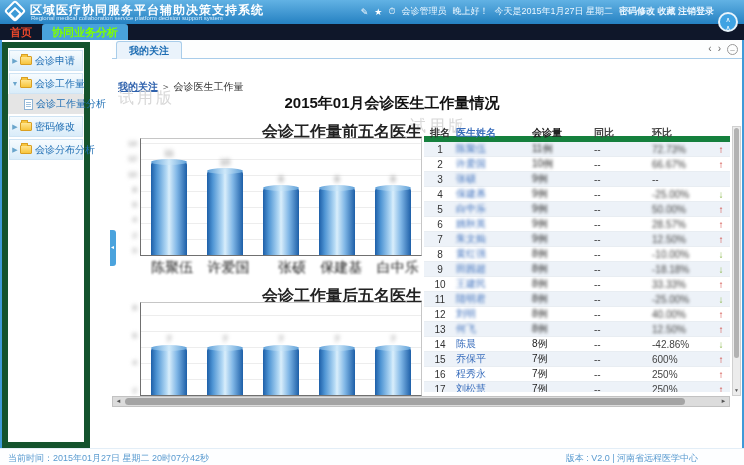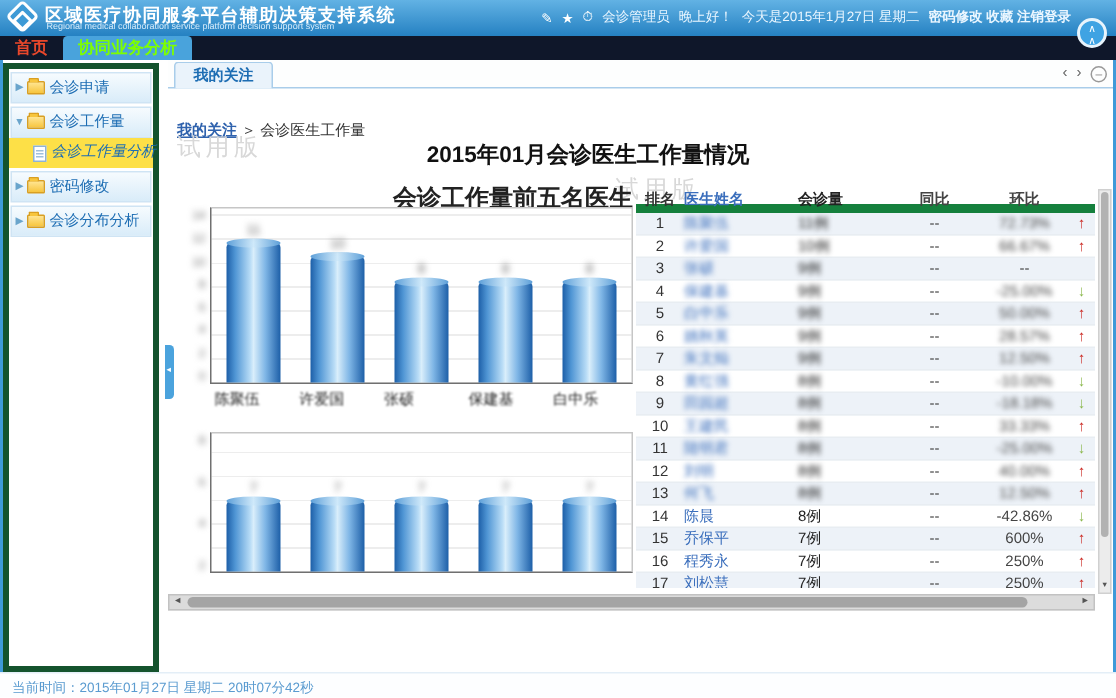--- a/index.html
+++ b/index.html
@@ -27,32 +27,32 @@
   .nav-tab { display:inline-block; height:16px; line-height:16px; padding:0 10px; font-size:11px;
     font-weight:bold; cursor:pointer; }
   .nav-tab.home { color:#e8472b; }
   .nav-tab.active { color:#7dff00; background:#49a3dc; border-radius:3px 3px 0 0; }
 
   
   .edge-l,.edge-r { position:absolute; top:40px; bottom:17px; width:2px; background:#3f9ad8; }
   .edge-l { left:0; } .edge-r { right:0; }
 
   
-  .sidebar { position:absolute; left:2px; top:42px; width:104px; height:406px;
-    background:#fff; border:4px solid #14532d; }
+  .sidebar { position:absolute; left:2px; top:42px; width:88px; height:406px;
+    background:#fff; border:6px solid #14532d; }
   .side-item { height:21px; line-height:20px; margin:2px 1px 0 1px;
     background:linear-gradient(#f6fbfe,#d9ecf9); border:1px solid #cfe4f4;
     color:#1d6db3; font-size:10px; display:flex; align-items:center; cursor:pointer; white-space:nowrap; }
   .tog { width:10px; text-align:center; color:#6aa5cc; font-size:7px; flex:none; }
   .folder { width:12px; height:9px; background:linear-gradient(#ffe592,#f7c53d); border:1px solid #d99f22;
     border-radius:1px; margin-right:3px; position:relative; flex:none; }
   .folder::before { content:""; position:absolute; left:0; top:-3px; width:5px; height:2px;
     background:#f7c53d; border:1px solid #d99f22; border-bottom:none; border-radius:1px 1px 0 0; }
   .side-sub { height:20px; line-height:20px; padding-left:16px; color:#1d6db3; font-size:10px;
-    display:flex; align-items:center; cursor:pointer; background:#fde047; white-space:nowrap;font-style:italic; }
+    display:flex; align-items:center; cursor:pointer; background:#e5e5e5; white-space:nowrap; }
   .doc { width:9px; height:11px; background:#fff; border:1px solid #8fb3d4; margin-right:3px; position:relative; flex:none; }
   .doc::before { content:""; position:absolute; left:1px; top:2px; width:5px; height:1px; background:#9fc0dc;
     box-shadow:0 2px 0 #9fc0dc, 0 4px 0 #9fc0dc; }
   .splitter { position:absolute; left:110px; top:230px; width:6px; height:36px; background:#4ba3dd;
     border-radius:0 3px 3px 0; cursor:pointer; z-index:5; }
   .splitter::after { content:"◄"; color:#fff; font-size:5px; position:absolute; left:0; top:14px; }
 
   
   .main { position:absolute; left:112px; top:40px; width:630px; height:408px; background:#fff; }
   .tabbar { position:absolute; left:0; top:0; width:100%; height:19px; border-bottom:1px solid #a9cdea; background:#fdfefe; }
@@ -90,33 +90,33 @@
     flex-direction:column; justify-content:space-between; align-items:flex-end; }
   .ytick { font-size:8px; color:#777; filter:blur(2px); }
   .bars { position:absolute; left:0; bottom:0; width:100%; display:flex; justify-content:space-around; align-items:flex-end; }
   .bar { width:36px; position:relative; border-radius:3px 3px 0 0;
     background:linear-gradient(90deg,#1d5fa8 0%,#4f95d4 16%,#b8dcf6 44%,#d9eefb 50%,#7fb6e6 72%,#1d5fa8 100%); }
   .bar::before { content:""; position:absolute; left:0; top:-3px; width:100%; height:6px; border-radius:50%;
     background:linear-gradient(90deg,#5d9fd8,#cfe9fa 50%,#5d9fd8); }
   .bar-label { position:absolute; bottom:100%; left:50%; transform:translateX(-50%); margin-bottom:4px;
     font-size:9px; color:#666; filter:blur(2px); }
   .xlabels { display:flex; justify-content:space-around; margin-left:26px; margin-top:3px; }
-  .xlabel { font-size:10px; color:#222; width:50px; text-align:left; filter:blur(0.8px); }
+  .xlabel { font-size:14px; color:#222; width:50px; text-align:right; filter:blur(0.8px); }
 
   
   .rank-table { position:absolute; left:312px; top:86px; width:306px; }
   .t-head, .t-row { display:grid; grid-template-columns:32px 76px 62px 58px 62px 14px; align-items:center; }
   .t-head { height:16px; font-weight:bold; font-size:10px; color:#222; border-bottom:6px solid #15803d; }
   .t-body { height:250px; overflow:hidden; }
   .t-row { height:15px; font-size:10px; border-bottom:1px solid #e8edf2; }
   .t-row:nth-child(odd) { background:#edf2f8; }
   .c-rank { text-align:center; color:#333; }
   .c-name { color:#3a6ebc; cursor:pointer; }
   .c-vol { color:#222; }
-  .c-yoy, .c-mom { text-align:center; color:#444; }
+  .c-yoy, .c-mom { text-align:left; color:#444; }
   .c-tr { text-align:center; font-weight:bold; font-size:10px; }
   .tr-up { color:#cc2b24; } .tr-down { color:#8ab74b; }
   .bl { filter:blur(1.7px); }
 
   
   .hscroll { position:absolute; left:0; top:356px; width:618px; height:11px; background:#dcdcdc;
     border:1px solid #c2c2c2; }
   .hs-thumb { position:absolute; left:12px; top:1px; height:7px; width:560px; background:#a4a4a4; border-radius:4px; cursor:pointer; }
   .hs-arrow { position:absolute; top:0; width:11px; height:9px; font-size:6px; line-height:9px; text-align:center; color:#555; cursor:pointer; }
   .hs-l { left:0; } .hs-r { right:0; }
@@ -233,20 +233,21 @@
       </div>
       <div class="xlabels">
         <span class="xlabel">陈聚伍</span>
         <span class="xlabel">许爱国</span>
         <span class="xlabel">张硕</span>
         <span class="xlabel">保建基</span>
         <span class="xlabel">白中乐</span>
       </div>
     </div>
   <div class="chart chart-b">
+      <div class="c-title">会诊工作量后五名医生</div>
       <div class="plot-wrap">
         <div class="plot" style="height: 94px;">
           <div class="yticks">
             <span class="ytick">8</span>
             <span class="ytick">6</span>
             <span class="ytick">4</span>
             <span class="ytick">2</span>
           </div>
           <div class="bars">
             <div class="bar" style="height: 47px;">
@@ -424,13 +425,14 @@
     <span class="hs-arrow hs-r">►</span>
   </div>
   <div class="vscroll">
     <span class="vs-thumb"></span>
     <span class="vs-arrow">▼</span>
   </div>
 </div>
 
 <div class="footer">
   <span class="f-left">当前时间：2015年01月27日 星期二 20时07分42秒</span>
+  <span class="f-right">版本 : V2.0  | 河南省远程医学中心</span>
 </div>
 
 </body></html>

